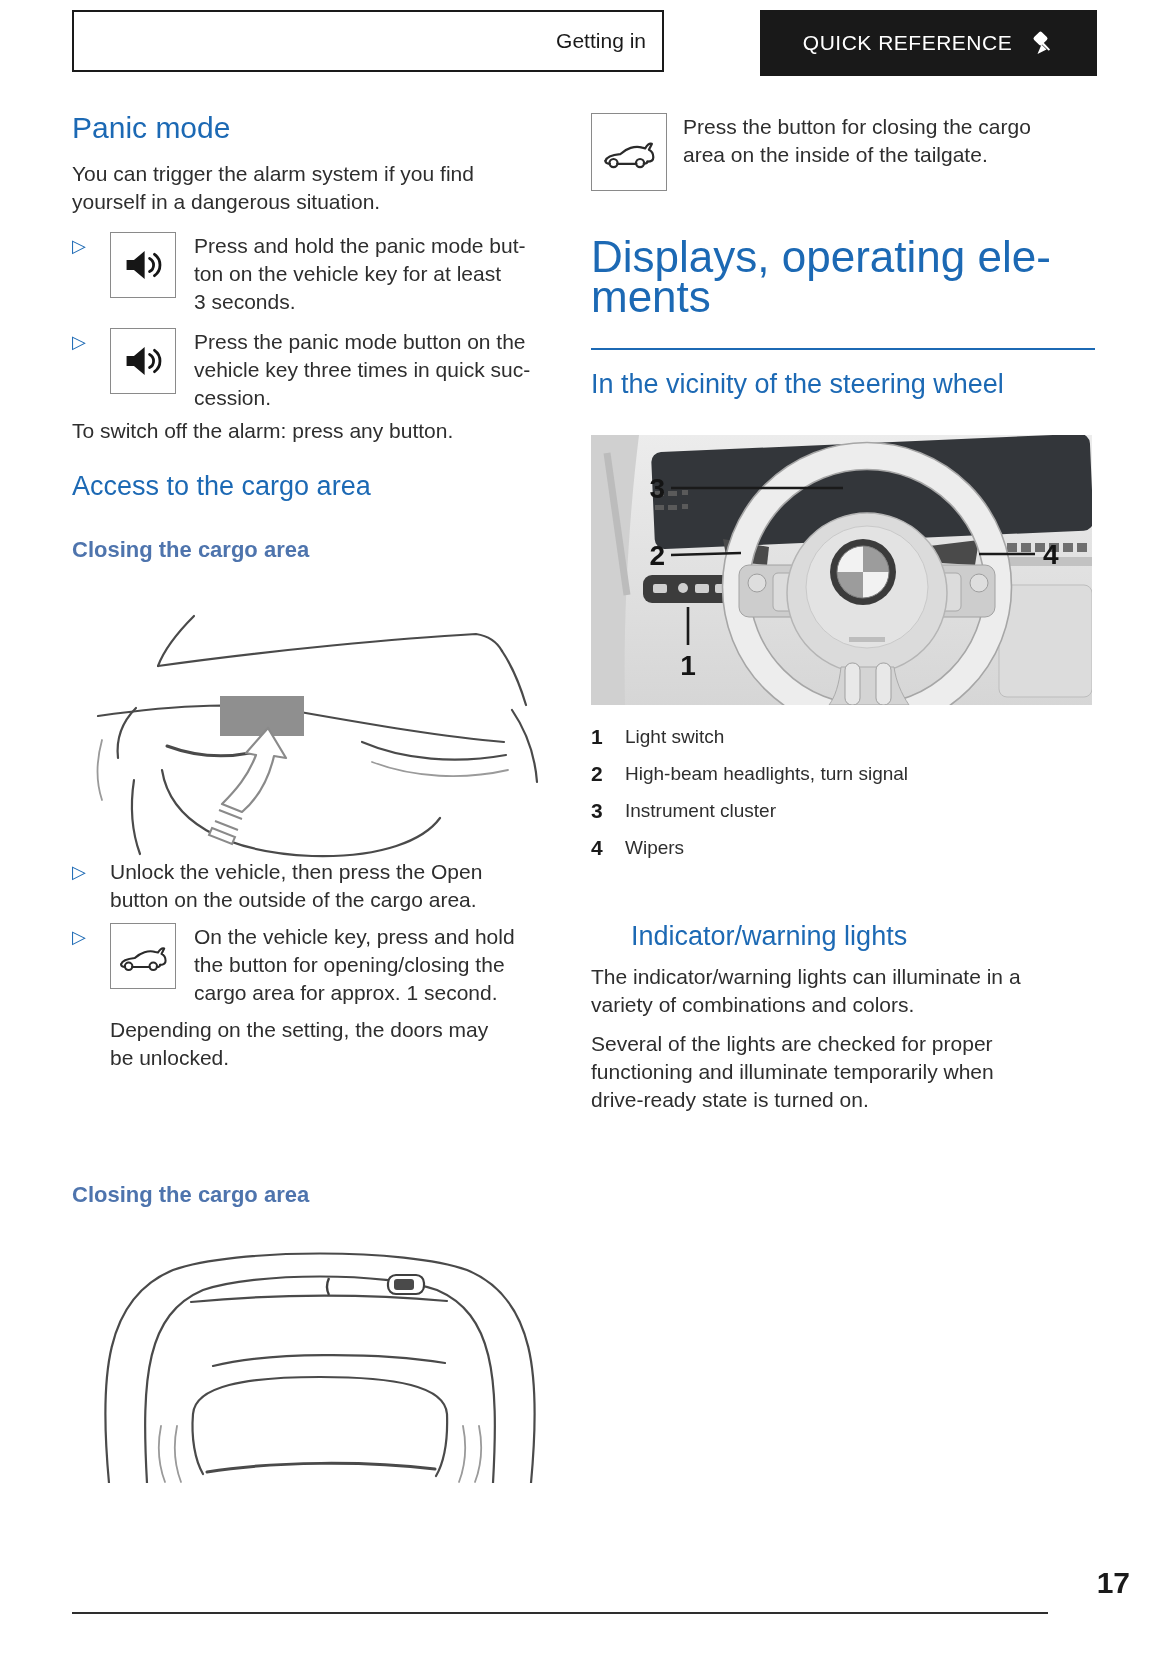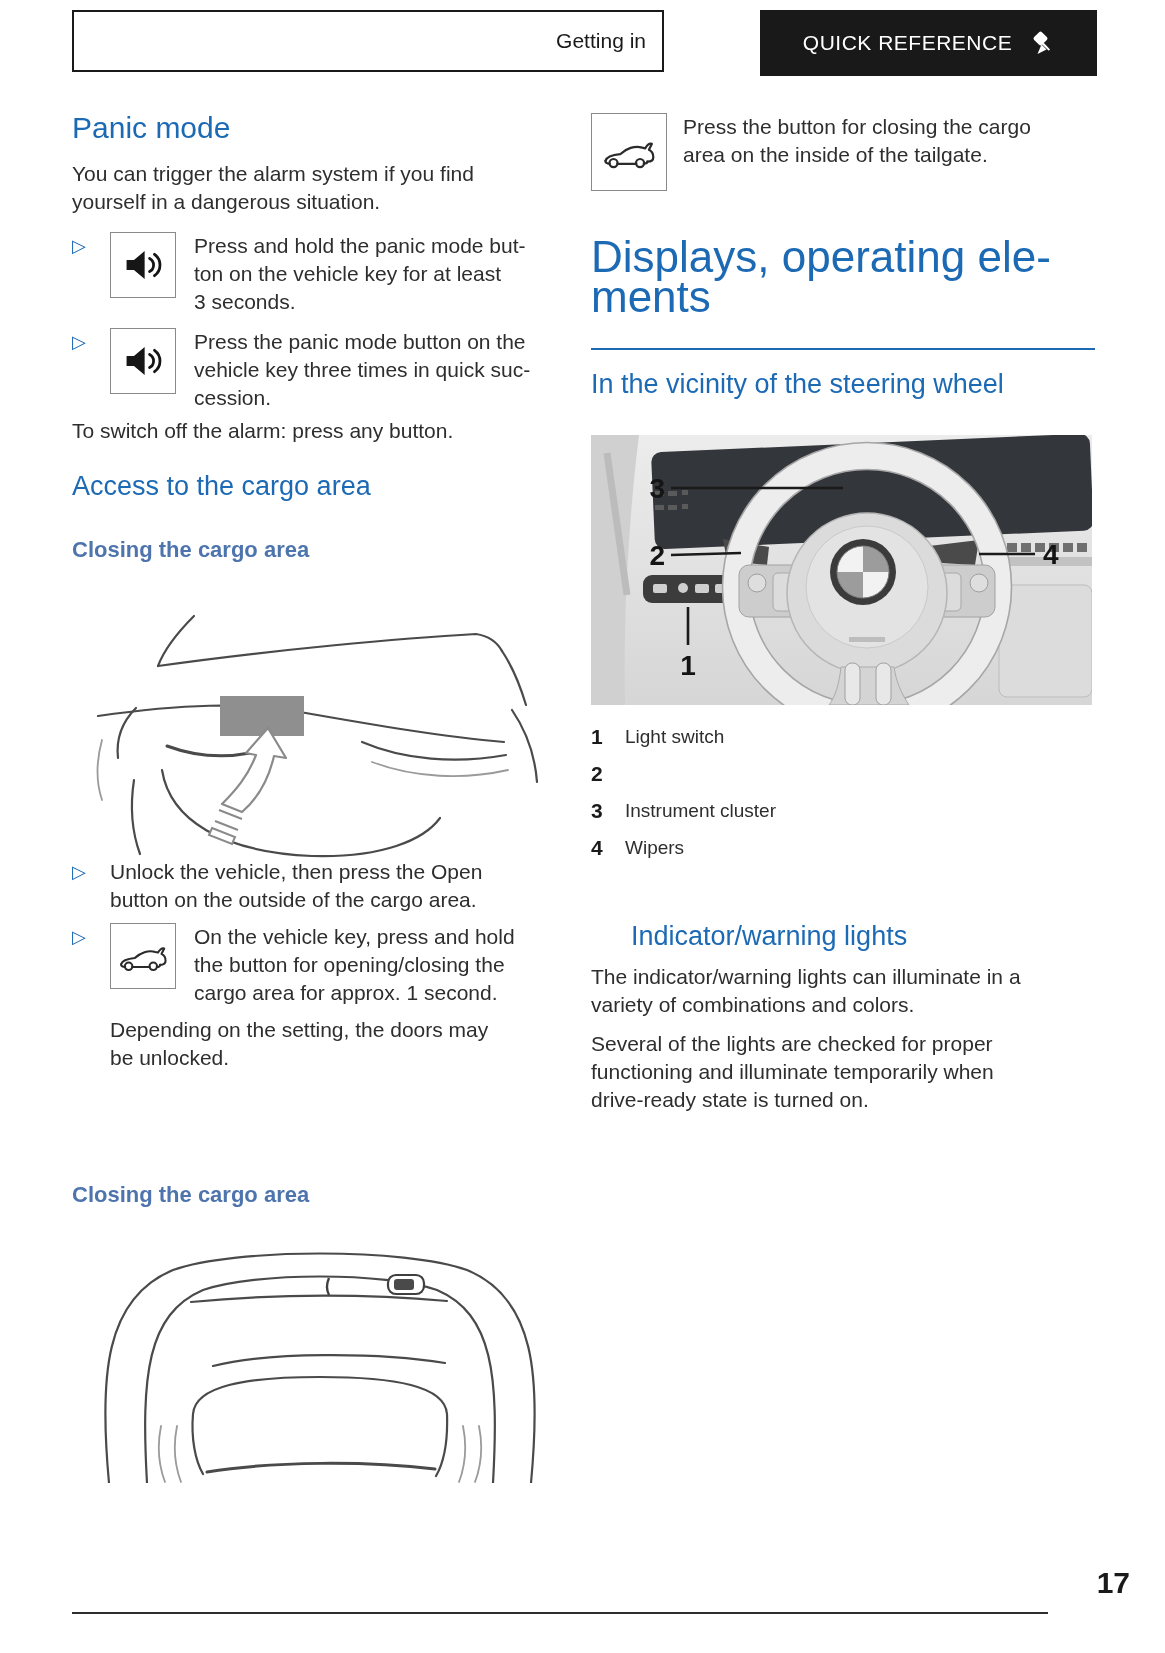--- a/index.html
+++ b/index.html
@@ -297,20 +297,21 @@
       </svg>
     </div>
 
     <div class="abs" style="top:723px;width:504px;">
       <div class="lrow">
         <span class="lnum">1</span>
         <span class="llab">Light switch</span>
       </div>
       <div class="lrow">
         <span class="lnum">2</span>
+        <span class="llab">High-beam headlights, turn signal</span>
       </div>
       <div class="lrow">
         <span class="lnum">3</span>
         <span class="llab">Instrument cluster</span>
       </div>
       <div class="lrow">
         <span class="lnum">4</span>
         <span class="llab">Wipers</span>
       </div>
     </div>

